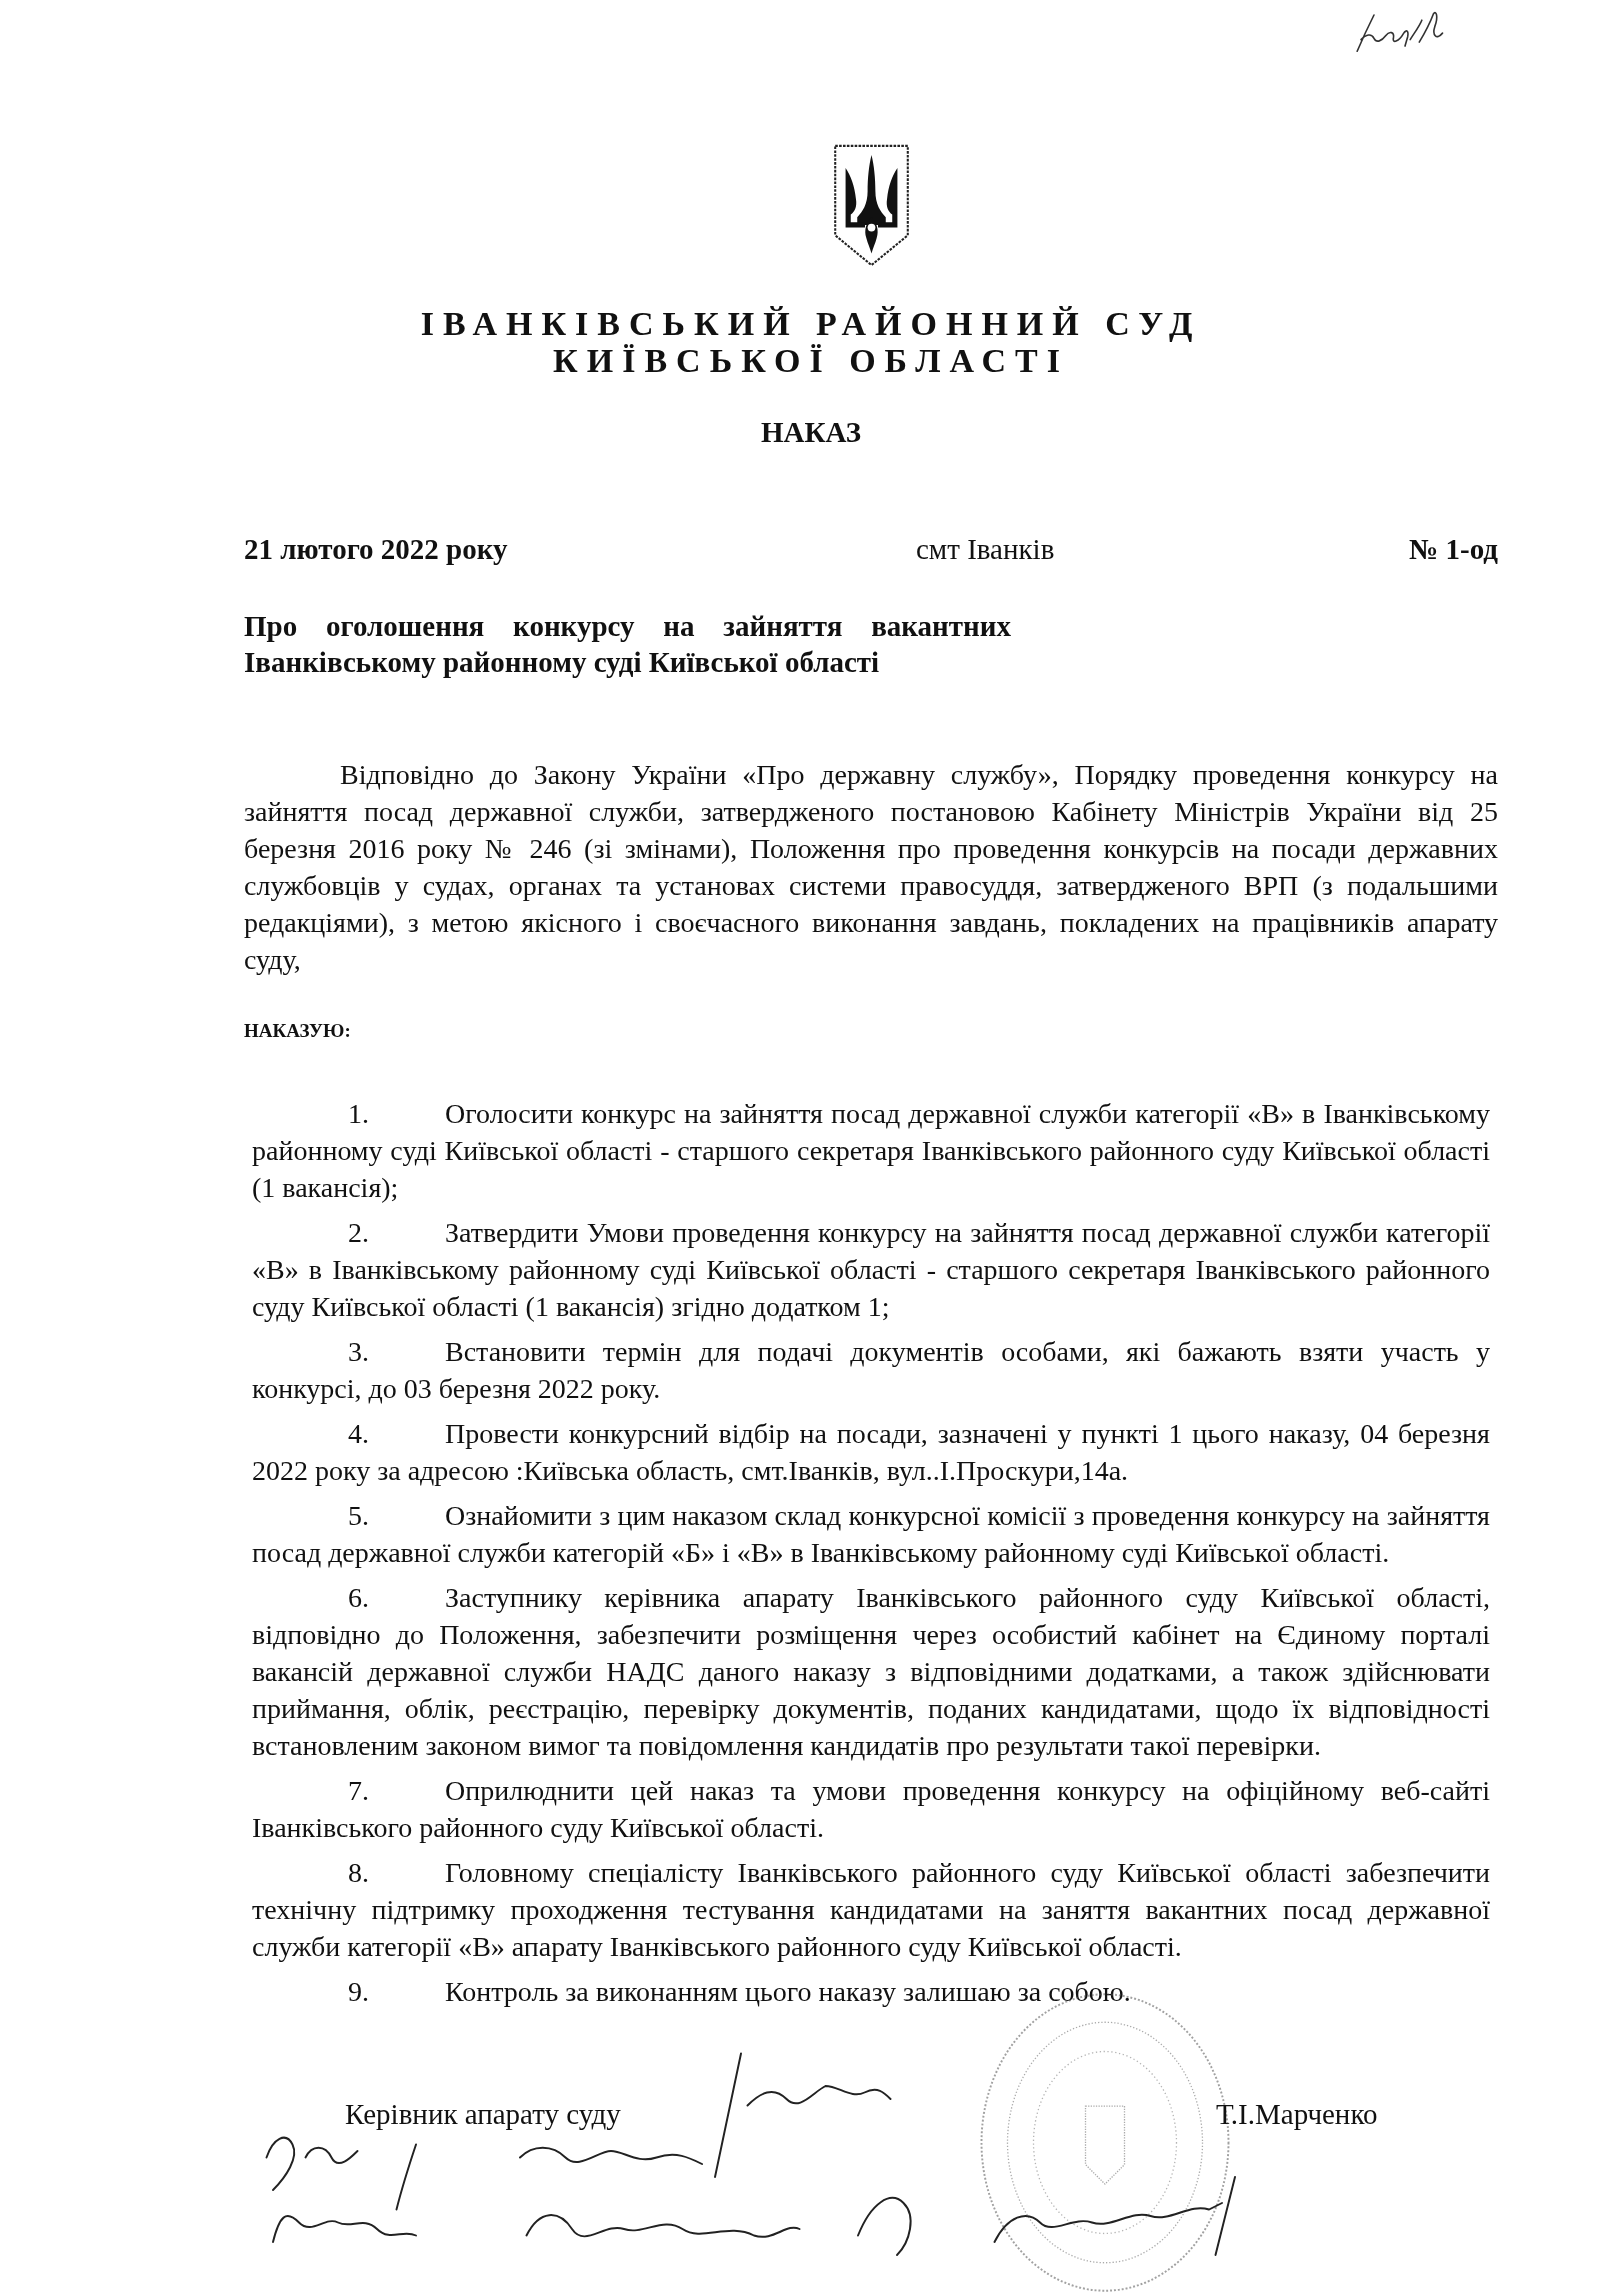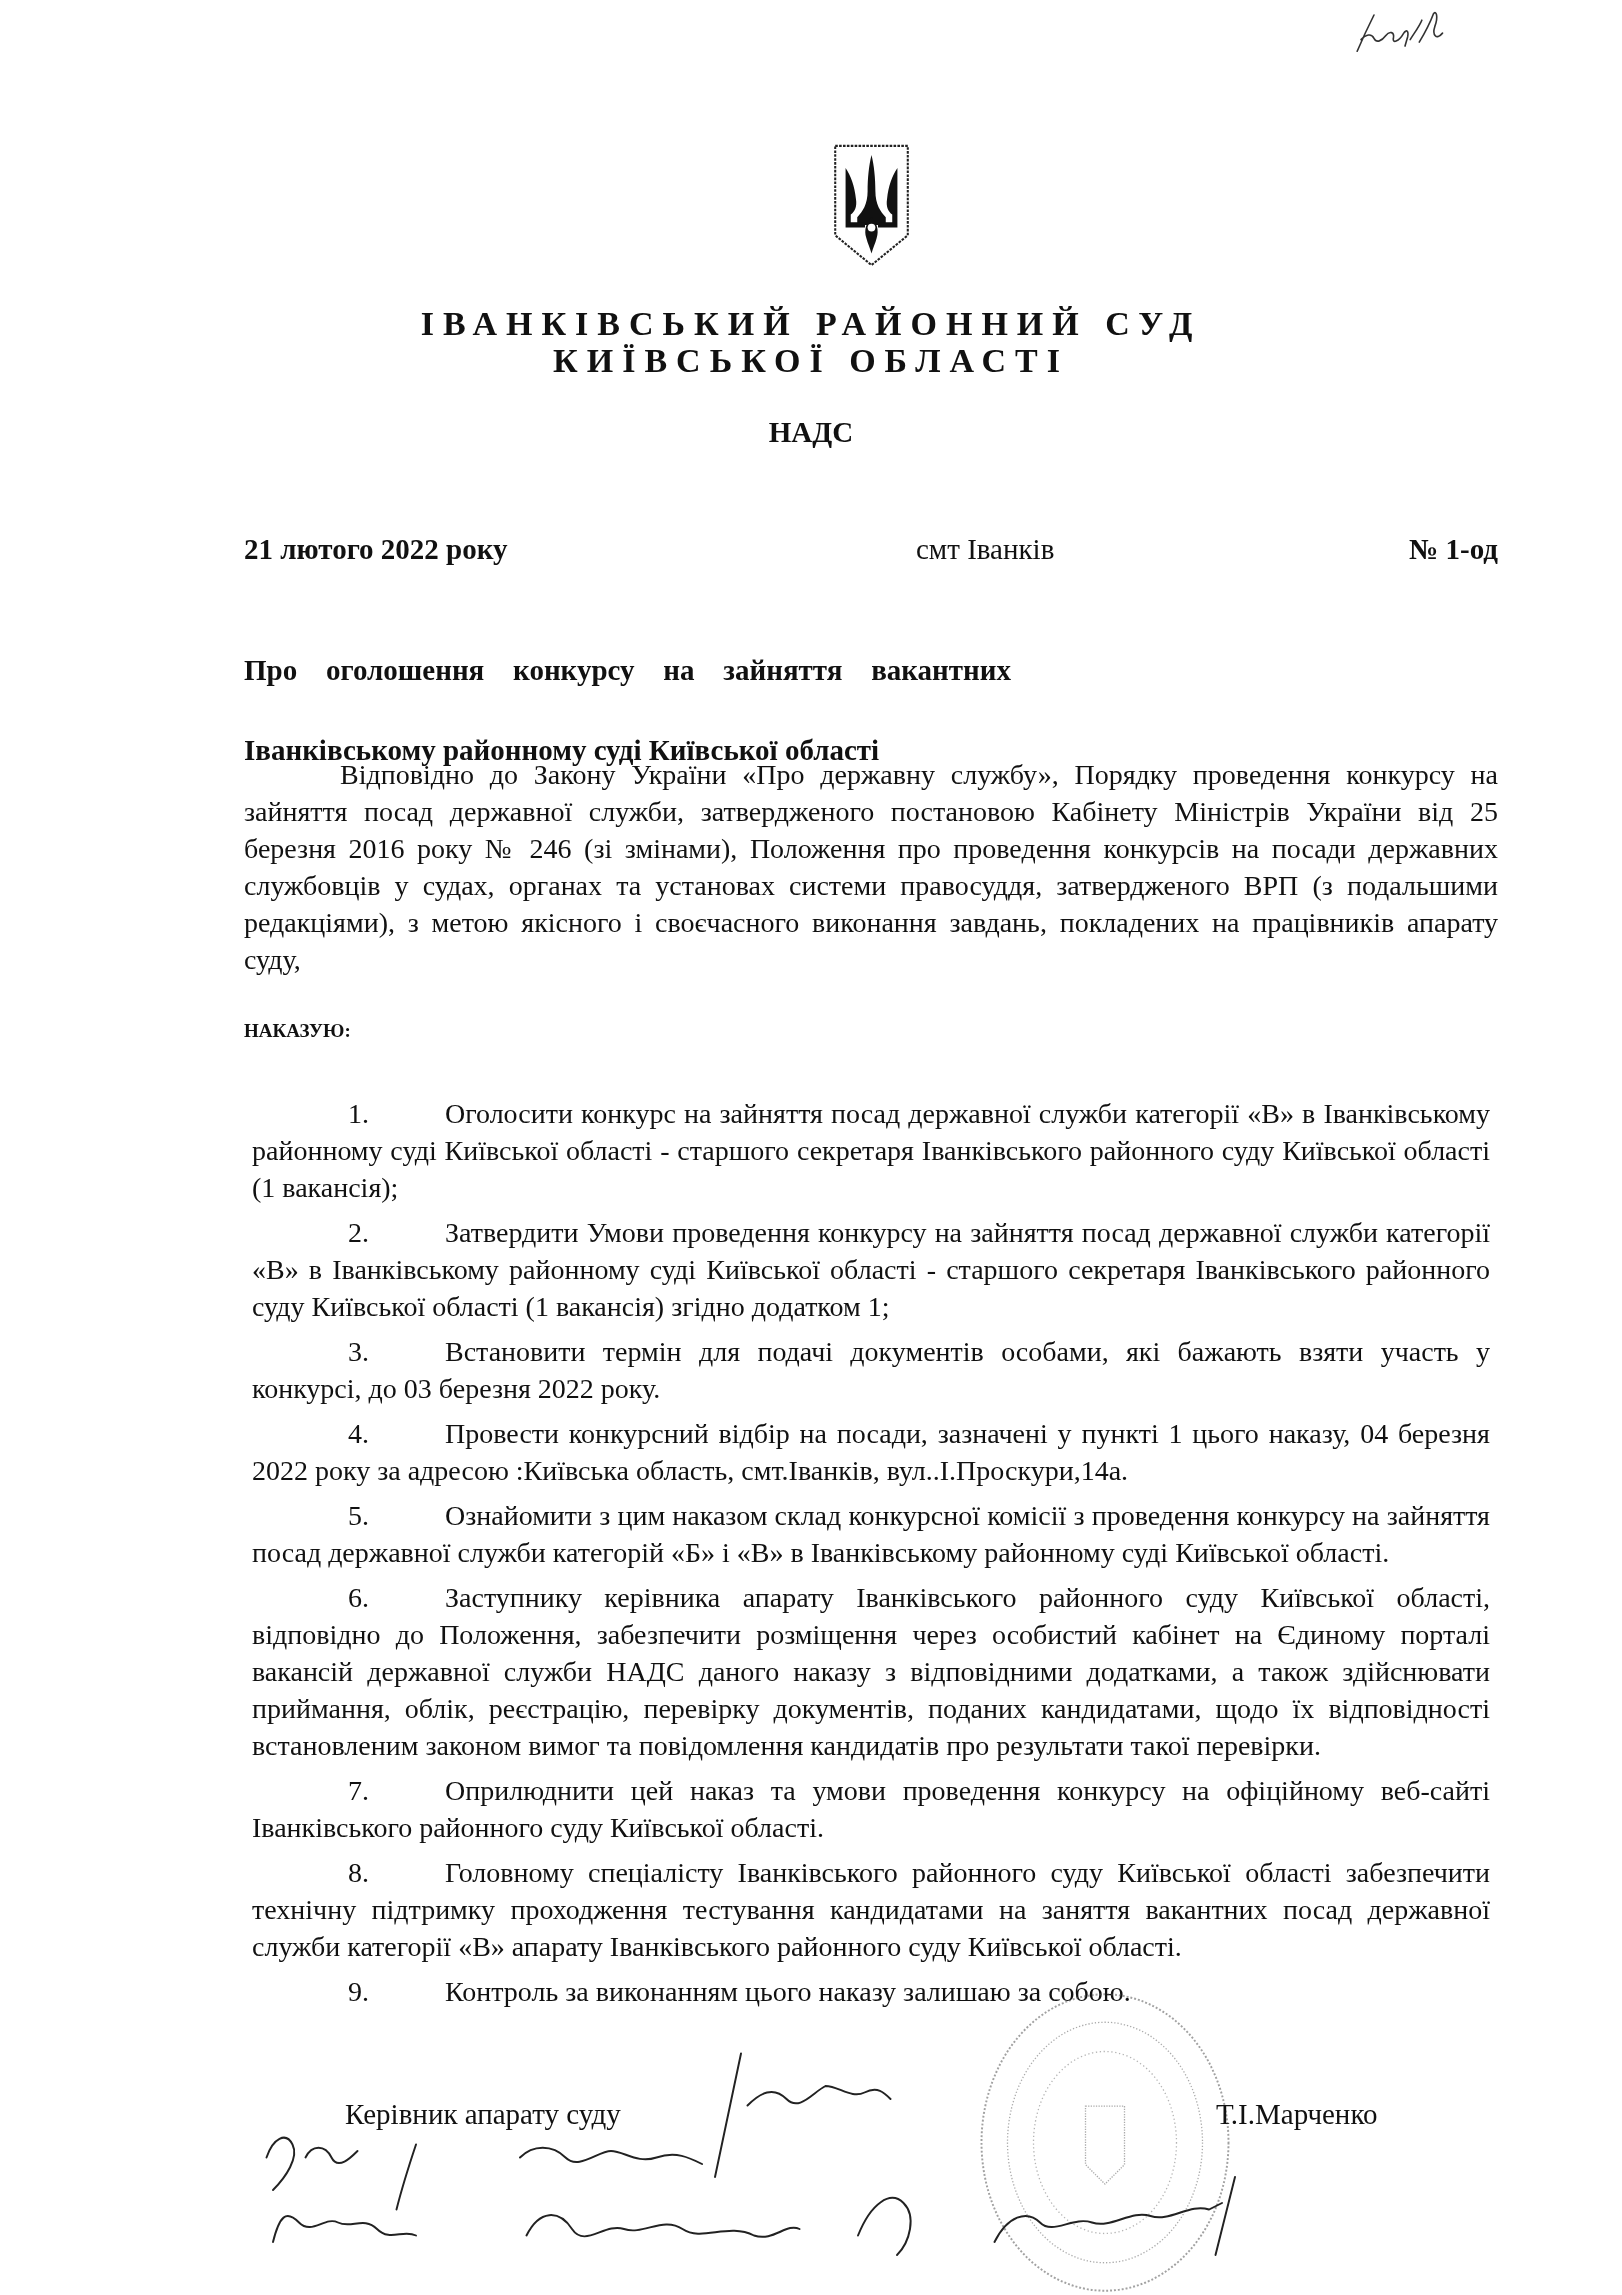--- a/index.html
+++ b/index.html
@@ -19,21 +19,21 @@
     font-weight: bold; font-size: 29px; }
 
   .meta-row { position: absolute; top: 533px; left: 244px; width: 1254px; height: 39px;
     font-size: 29px; }
   .meta-date { position: absolute; left: 0; top: 0; font-weight: bold; }
   .meta-place { position: absolute; left: 672px; top: 0; text-align: right; }
   .meta-number { position: absolute; right: 0; top: 0; font-weight: bold; }
 
   .subject { position: absolute; left: 244px; top: 608px; width: 767px; font-weight: bold;
     font-size: 29px; line-height: 36px; text-align: justify; text-align-last: left; }
-  .subject span { display: block; text-align: justify; margin-top: 44px; }
+  .subject span { display: block; text-align: justify; }
   .subject span.j { text-align-last: justify; }
 
   .preamble { position: absolute; left: 244px; top: 756px; width: 1254px; font-size: 28px;
     line-height: 37px; text-align: justify; text-indent: 96px; }
 
   .order-word { position: absolute; left: 244px; top: 1020px; font-weight: bold; font-size: 19px; }
 
   .items { position: absolute; left: 244px; top: 1087px; width: 1254px; font-size: 28px;
     line-height: 37px; text-align: justify; margin: 0; padding: 0; list-style: none; }
   .items li { text-indent: 96px; margin: 8px; }
@@ -61,21 +61,21 @@
     <path d="M31 10 C29 18, 28 28, 28 38 C28 48, 24 54, 20 58 L20 64 L31 64 L42 64 L42 58 C38 54, 34 48, 34 38 C34 28, 33 18, 31 10 Z" fill="#111"></path>
     <path d="M11 20 L11 66 L26 66 L26 62 L15 62 L15 56 C18 54, 20 50, 19 44 C18 34, 15 26, 11 20 Z" fill="#111"></path>
     <path d="M51 20 L51 66 L36 66 L36 62 L47 62 L47 56 C44 54, 42 50, 43 44 C44 34, 47 26, 51 20 Z" fill="#111"></path>
     <path d="M31 58 C27 62, 25 68, 27 74 C28 78, 30 82, 31 86 C32 82, 34 78, 35 74 C37 68, 35 62, 31 58 Z" fill="#111"></path>
     <circle cx="31" cy="66" r="3" fill="#fff"></circle>
   </svg>
 
   <div class="court-name court-line1">ІВАНКІВСЬКИЙ РАЙОННИЙ СУД</div>
   <div class="court-name court-line2">КИЇВСЬКОЇ ОБЛАСТІ</div>
 
-  <div class="doc-type">НАДС</div>
+  <div class="doc-type">НАКАЗ</div>
 
   <div class="meta-row">
     <span class="meta-date">21 лютого 2022 року</span>
     <span class="meta-place">смт Іванків</span>
     <span class="meta-number">№ 1-од</span>
   </div>
 
   <div class="subject">
     <span class="j">Про оголошення конкурсу на зайняття вакантних</span>
     <span>Іванківському районному суді Київської області</span>

